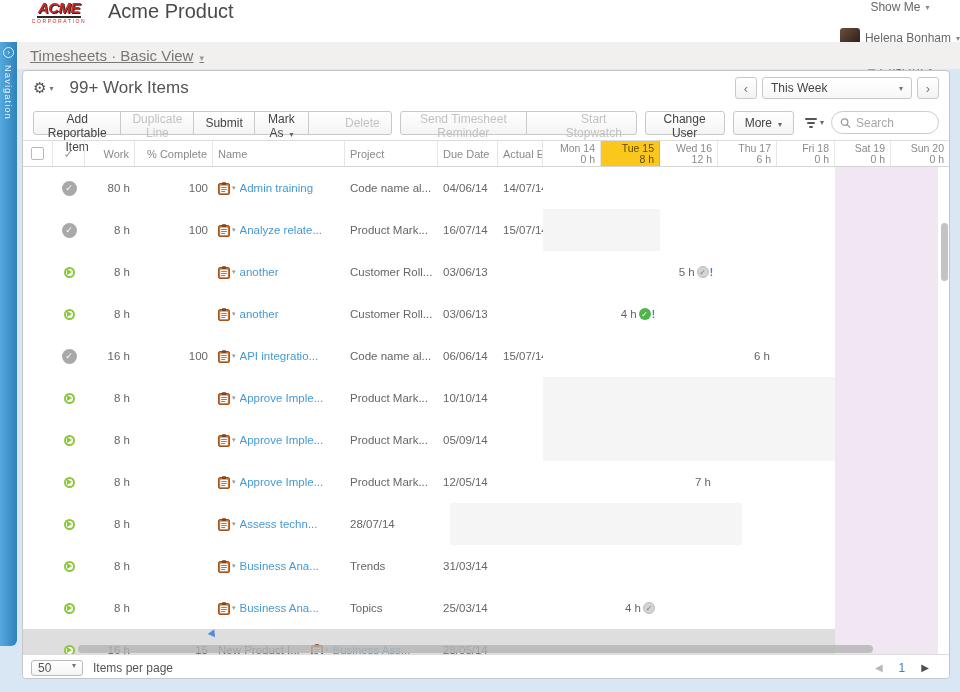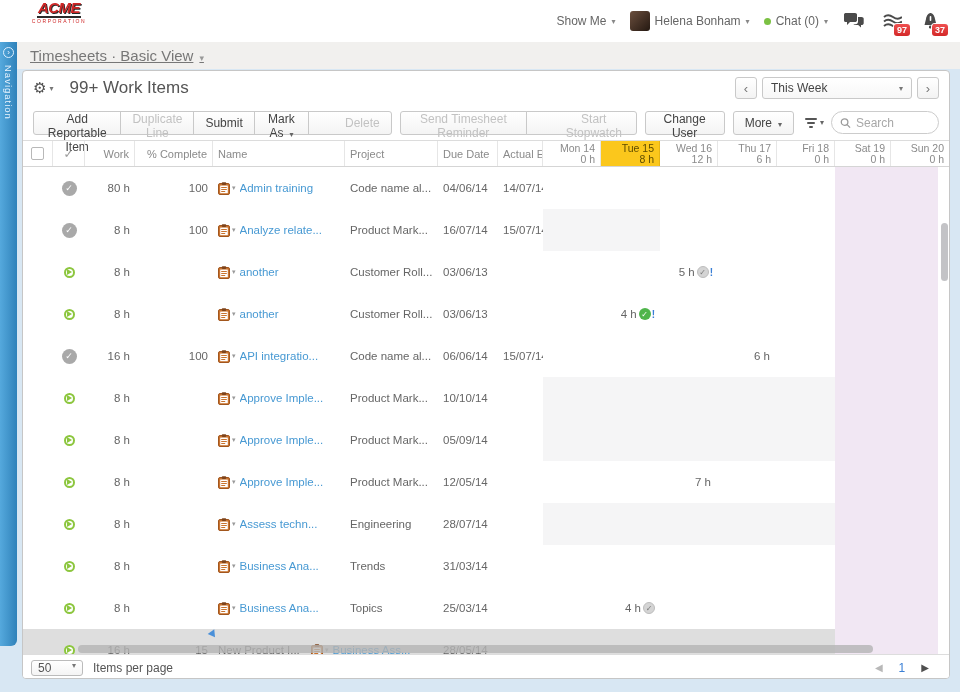--- a/index.html
+++ b/index.html
@@ -10,21 +10,21 @@
     position:relative;
     overflow:hidden;
     color:#555;
   }
   
   .top-header{position:absolute;left:0;top:0;width:960px;height:42px;background:#fff;display:flex;}
   .acme-logo{margin-left:28px;width:62px;text-align:center;line-height:1;}
   .acme-logo .l1{font-size:15px;font-weight:900;font-style:italic;color:#cf2626;letter-spacing:-.5px;text-shadow:1px 1px 0 #2a2a2a;border-bottom:2px solid #2a2a2a;display:inline-block;padding:0 1px 1px;}
   .acme-logo .l2{font-size:5px;color:#cf2626;letter-spacing:1.6px;margin-top:1px;}
   .product-name{font-size:20px;color:#4a4a4a;margin-left:18px;font-weight:400;}
-  .hdr-right{margin-left:auto;display:flex;align-items:center;gap:14px;padding-right:18px;font-size:12px;color:#666;}
+  .hdr-right{margin-left:auto;display:flex;align-items:center;gap:14px;font-size:12px;color:#666;flex-direction:column;}
   .hdr-item{display:flex;align-items:center;gap:5px;cursor:pointer;white-space:nowrap;}
   .caret-g{font-size:8px;color:#888;}
   .avatar{width:20px;height:20px;border-radius:3px;background:linear-gradient(135deg,#6b4f3e 0%,#3a2а1c 60%,#241811 100%);background:linear-gradient(135deg,#6b4f3e,#241811);}
   .chat-dot{width:7px;height:7px;border-radius:50%;background:#7bc143;display:inline-block;}
   .ic-wrap{position:relative;width:24px;height:22px;display:flex;align-items:center;justify-content:center;}
   .badge{position:absolute;right:-6px;bottom:-4px;background:linear-gradient(#ef5050,#d32828);color:#fff;font-size:9px;font-weight:bold;border-radius:3px;padding:0 3px;line-height:12px;box-shadow:0 0 0 1px #fff;}
   
   .breadcrumb-bar{position:absolute;left:0;top:42px;width:960px;height:27px;background:#f1f0ee;display:flex;align-items:center;}
   .breadcrumb{margin-left:30px;font-size:15px;color:#777;text-decoration:underline;}
   .bc-caret{font-size:9px;color:#999;margin-left:6px;}
@@ -114,20 +114,21 @@
   .mouse-cursor{position:absolute;left:209px;top:631px;z-index:20;width:0;height:0;border-left:4px solid transparent;border-right:4px solid transparent;border-top:7px solid #4a90d9;transform:rotate(-35deg);}
 </style>
 </head>
 <body>
 
 <div class="top-header">
   <div class="acme-logo">
     <div class="l1">ACME</div>
     <div class="l2">CORPORATION</div>
   </div>
+  <div class="product-name">Acme Product</div>
   <div class="hdr-right">
     <div class="hdr-item">
       <span>Show Me</span>
       <span class="caret-g">▾</span>
     </div>
     <div class="hdr-item">
       <span class="avatar"></span>
       <span>Helena Bonham</span>
       <span class="caret-g">▾</span>
     </div>
@@ -532,21 +533,20 @@
             <rect x="0.5" y="1.5" width="11" height="11" rx="1.5" fill="#c9732f" stroke="#a2561d"></rect>
             <rect x="2.2" y="3.6" width="7.6" height="7.6" fill="#fff"></rect>
             <rect x="3.8" y="0.3" width="4.4" height="2.6" rx="0.8" fill="#7d431a"></rect>
             <rect x="3.2" y="5" width="5.6" height="1" fill="#c9732f"></rect>
             <rect x="3.2" y="7" width="5.6" height="1" fill="#c9732f"></rect>
             <rect x="3.2" y="9" width="4" height="1" fill="#c9732f"></rect>
           </svg>
           <span class="caret-sm">▾</span>
           <a class="link">Assess techn...</a>
         </div>
-        <div class="cell c-proj">Engineering</div>
         <div class="cell c-due">28/07/14</div>
         <div class="cell c-act"></div>
         <div class="cell day d0 shaded"></div>
         <div class="cell day d1 shaded"></div>
         <div class="cell day d2 shaded"></div>
         <div class="cell day d3 shaded"></div>
         <div class="cell day d4 shaded"></div>
         <div class="cell day d5"></div>
         <div class="cell day d6"></div>
       </div>

